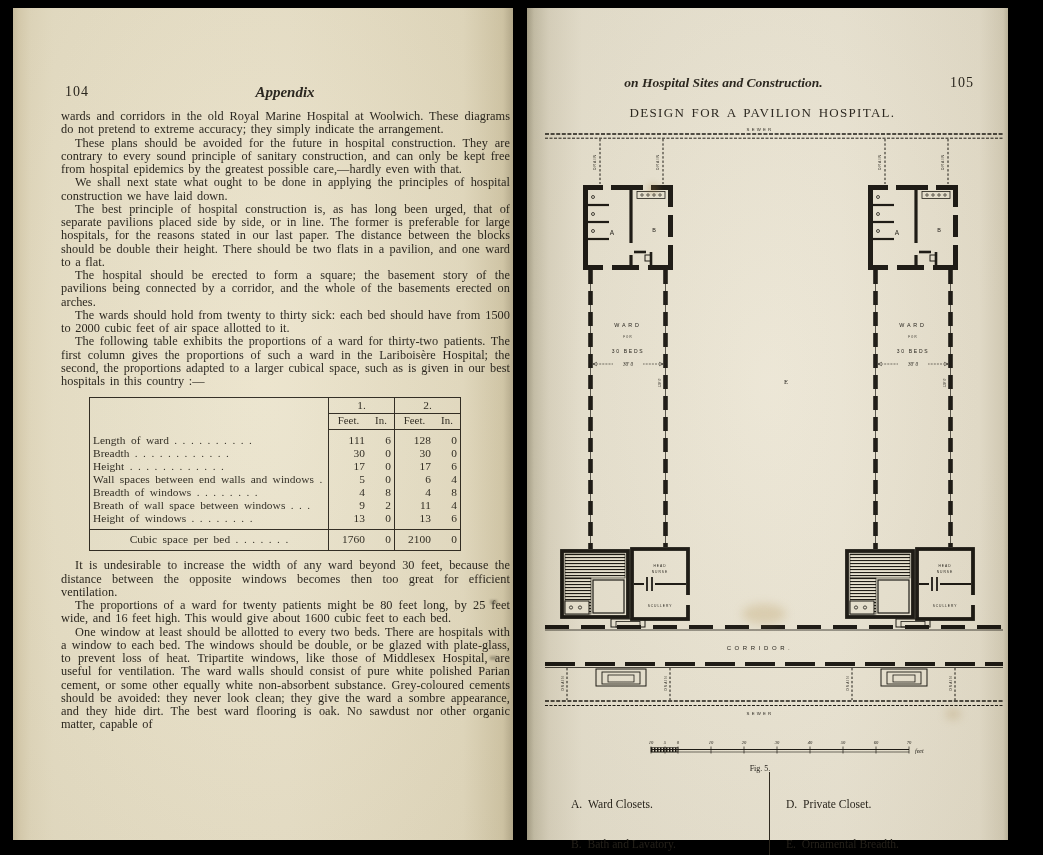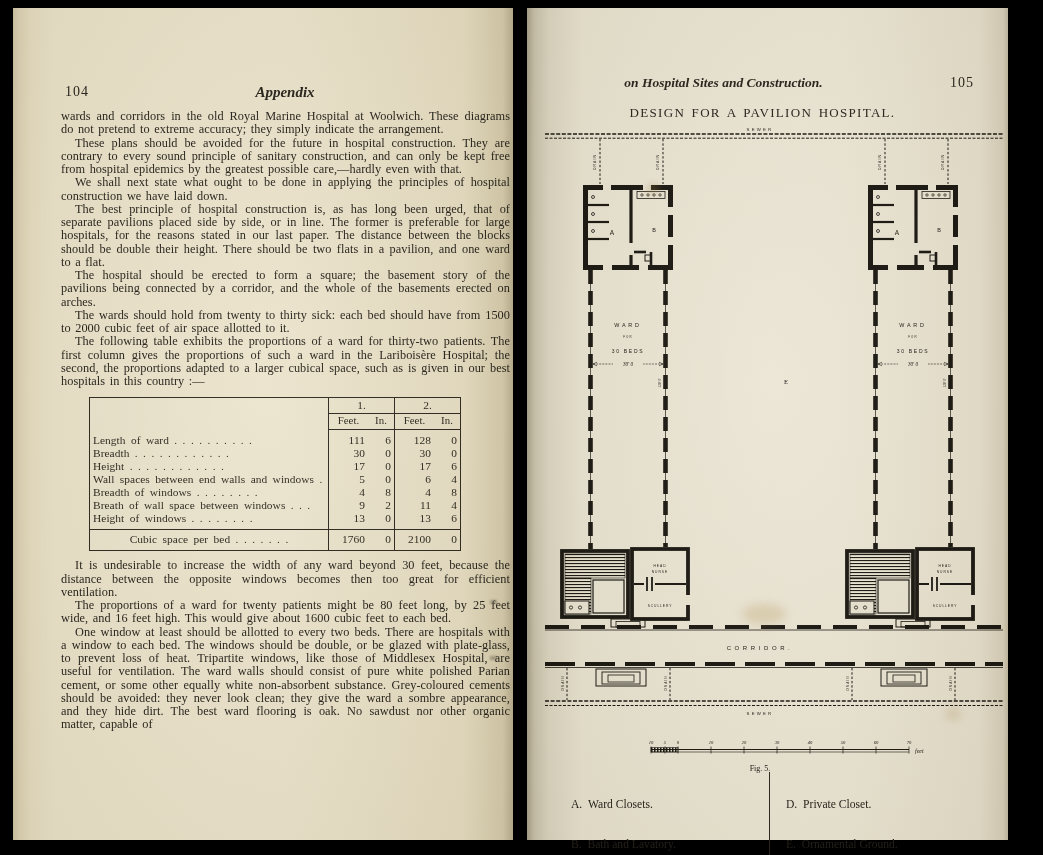--- a/index.html
+++ b/index.html
@@ -335,21 +335,21 @@
 
     <div class="legend">
       <div class="leg-col leg-left">
         <div>A. Ward Closets.</div>
         <div>B. Bath and Lavatory.</div>
         
       </div>
       <div class="leg-div"></div>
       <div class="leg-col leg-right">
         <div>D. Private Closet.</div>
-        <div>E. Ornamental Ground.</div>
+        <div>E. Ornamental Breadth.</div>
         
       </div>
     </div>
 
     <div class="stain" style="left:120px;top:176px;width:12px;height:10px;background:rgba(165,125,60,.28);filter:blur(3px);"></div>
     <div class="stain" style="left:215px;top:596px;width:44px;height:20px;background:rgba(178,142,72,.26);filter:blur(5px);"></div>
     <div class="stain" style="left:418px;top:700px;width:16px;height:12px;background:rgba(170,130,65,.22);filter:blur(4px);"></div>
   </div>
 
 </div>

